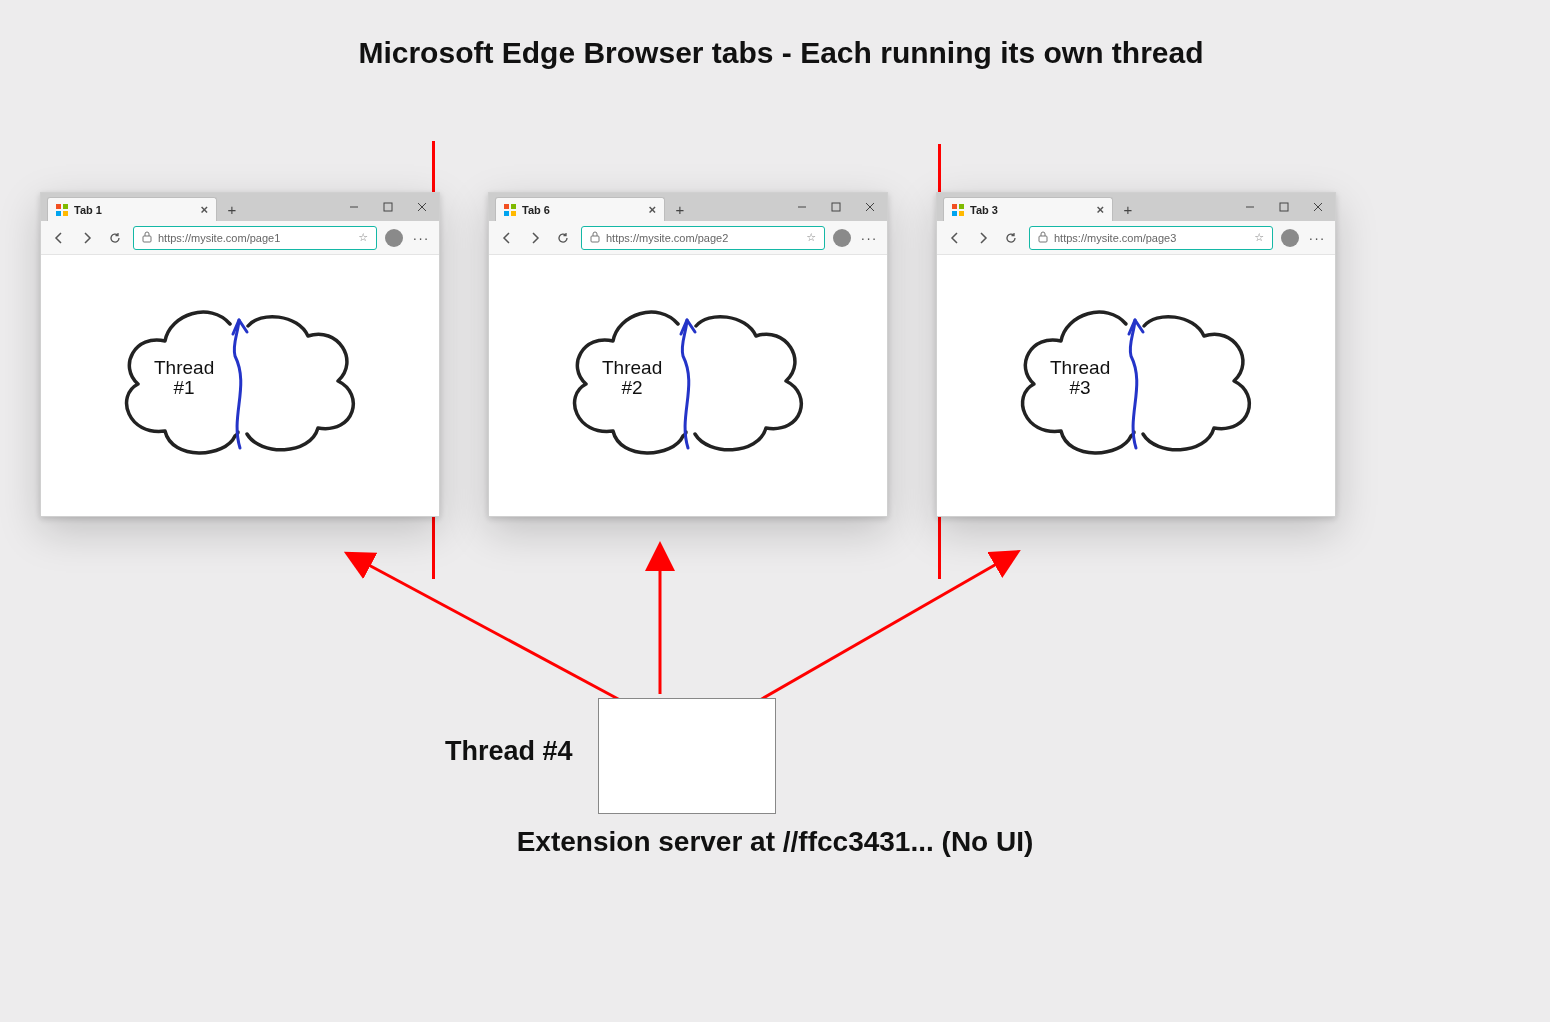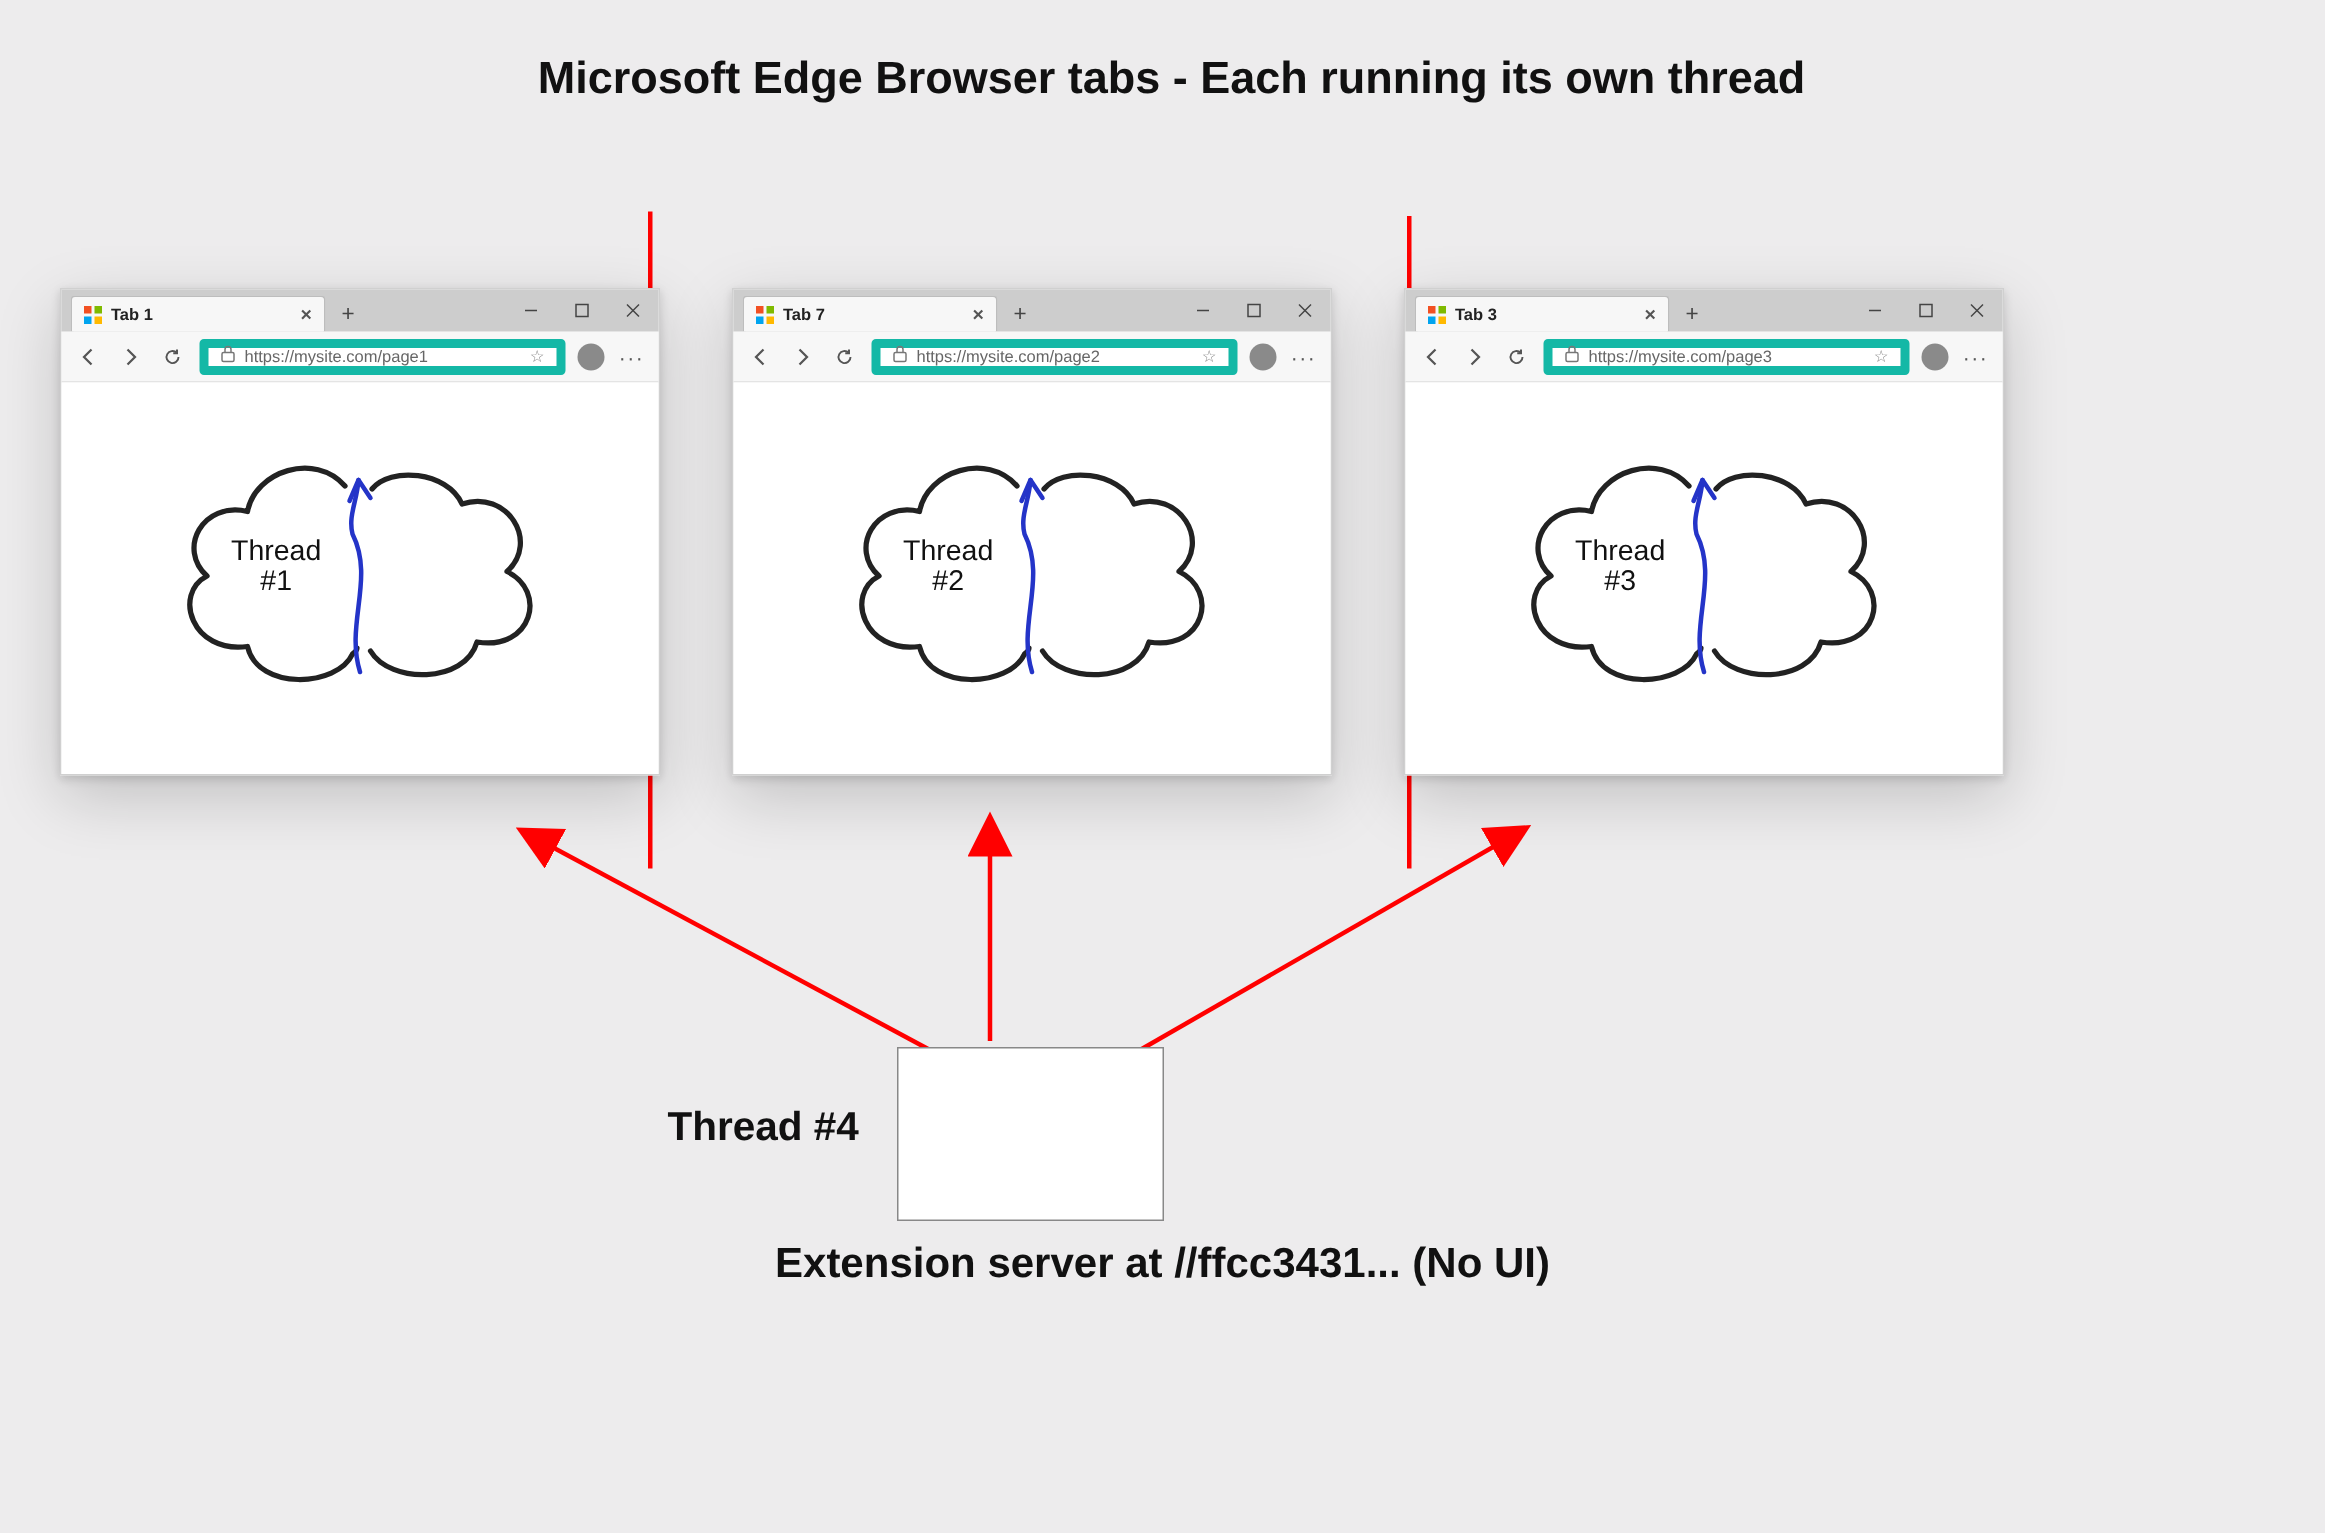--- a/index.html
+++ b/index.html
@@ -109,21 +109,21 @@
   }
   .nav-btn {
     width: 20px; height: 20px;
     display: flex; align-items: center; justify-content: center;
     color: #555;
   }
   .urlbar {
     flex: 1;
     height: 24px;
     background: #fff;
-    border: 6px solid #14b8a6;
+    border: 1px solid #14b8a6;
     border-radius: 3px;
     display: flex;
     align-items: center;
     padding: 0 8px;
     gap: 6px;
     font-size: 11px;
     color: #666;
   }
   .urlbar .lock { color: #777; }
   .urlbar .url { flex: 1; }
@@ -277,21 +277,21 @@
   <div class="titlebar">
     <div class="tab">
       <span class="favicon">
         <svg viewBox="0 0 12 12" width="12" height="12">
             <rect x="0" y="0" width="5" height="5" fill="#f25022"></rect>
             <rect x="7" y="0" width="5" height="5" fill="#7fba00"></rect>
             <rect x="0" y="7" width="5" height="5" fill="#00a4ef"></rect>
             <rect x="7" y="7" width="5" height="5" fill="#ffb900"></rect>
           </svg>
       </span>
-      <span class="tab-title">Tab 7</span>
+      <span class="tab-title">Tab 6</span>
       <span class="tab-close">×</span>
     </div>
     <div class="newtab">+</div>
     <div class="win-controls">
       <div>
           <svg width="10" height="10">
             <line x1="1" y1="5" x2="9" y2="5" stroke="#444" stroke-width="1"></line>
           </svg>
         </div>
       <div>

